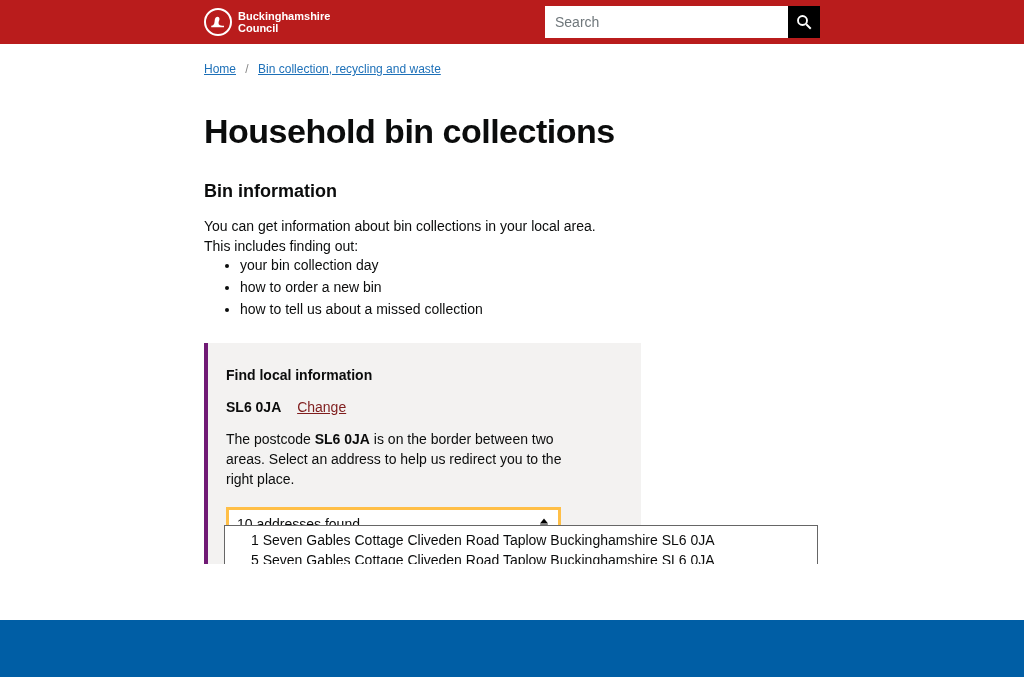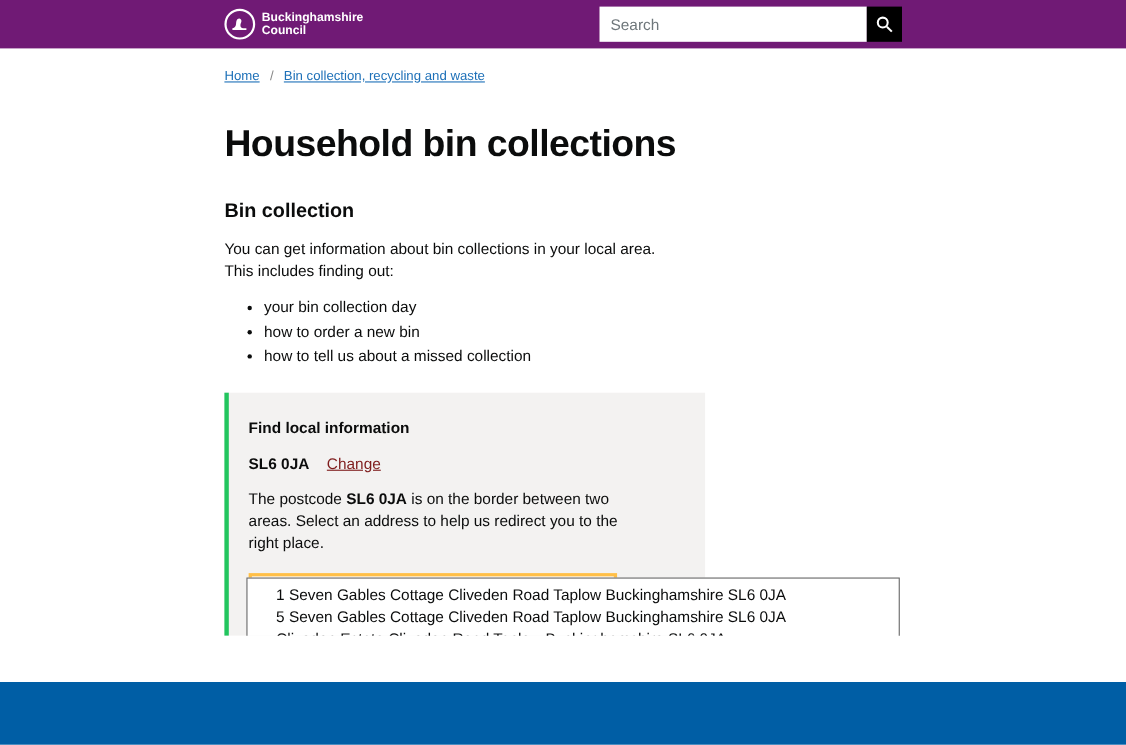--- a/index.html
+++ b/index.html
@@ -1,19 +1,19 @@
 <!DOCTYPE html>
 <html><head>
   <meta charset="utf-8">
   <style>
     * { margin: 0; padding: 0; box-sizing: border-box; }
     body { font-family: Arial, Helvetica, sans-serif; font-size: 14px; color: #0b0c0c; }
     
     .header-bar {
-      background: #701a75;
+      background: #b91c1c;
       height: 44px;
       display: flex;
       justify-content: center;
     }
     .header-inner {
       width: 616px;
       display: flex;
       align-items: center;
       justify-content: space-between;
     }
@@ -90,33 +90,32 @@
       letter-spacing: -0.5px;
     }
     .section-title {
       font-size: 18px;
       font-weight: bold;
       margin-bottom: 14px;
     }
     .intro-txt {
       font-size: 14px;
       line-height: 1.45;
-      margin-bottom: 14px;
       max-width: 400px;
     }
     .intro-list {
       list-style: disc;
       padding-left: 36px;
       margin-bottom: 26px;
     }
     .intro-list li { margin-bottom: 6px; font-size: 14px; }
     
     .panel {
       background: #f3f2f1;
-      border-left: 4px solid #22c55e;
+      border-left: 4px solid #701a75;
       padding: 24px 18px 24px 18px;
       width: 437px;
       position: relative;
     }
     .panel-title { font-weight: bold; font-size: 14px; margin-bottom: 16px; }
     .postcode-row { margin-bottom: 14px; font-size: 14px; }
     .postcode-row strong { font-weight: bold; }
     .change-link { color: #7f1d1d; text-decoration: underline; margin-left: 12px; }
     .border-msg { font-size: 14px; line-height: 1.45; margin-bottom: 18px; max-width: 360px; }
     
@@ -207,21 +206,21 @@
 
 <div class="main-wrap">
   <div class="content-col">
     <div class="breadcrumb">
       <a href="#">Home</a>
       <span class="sep">/</span>
       <a href="#">Bin collection, recycling and waste</a>
     </div>
 
     <h1 class="page-title">Household bin collections</h1>
-    <h2 class="section-title">Bin collection</h2>
+    <h2 class="section-title">Bin information</h2>
     <p class="intro-txt">You can get information about bin collections in your local area. This includes finding out:</p>
     <ul class="intro-list">
       <li>your bin collection day</li>
       <li>how to order a new bin</li>
       <li>how to tell us about a missed collection</li>
     </ul>
 
     <div class="panel">
       <div class="panel-title">Find local information</div>
       <div class="postcode-row">

